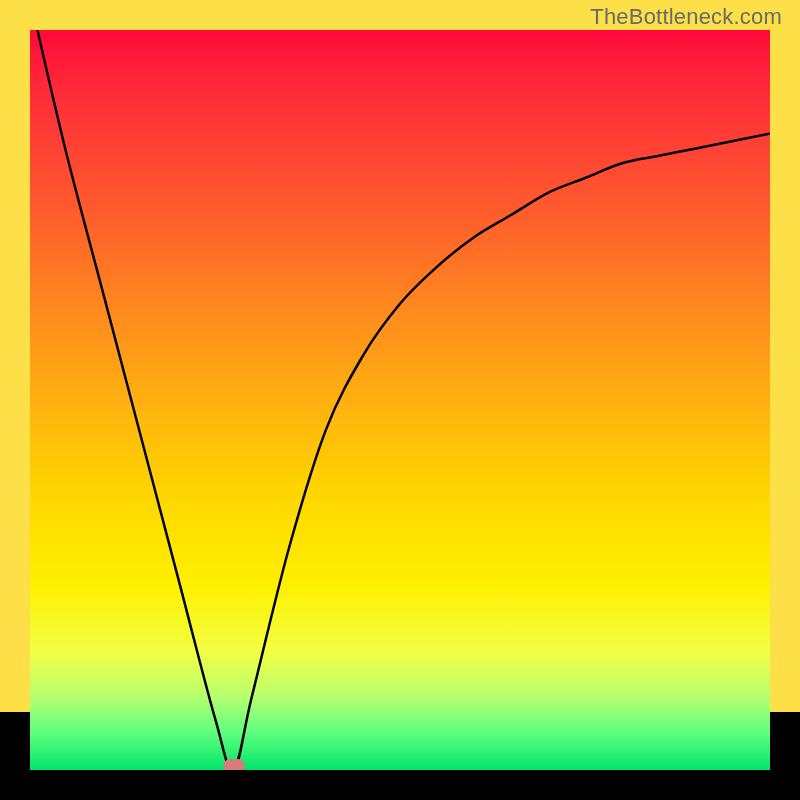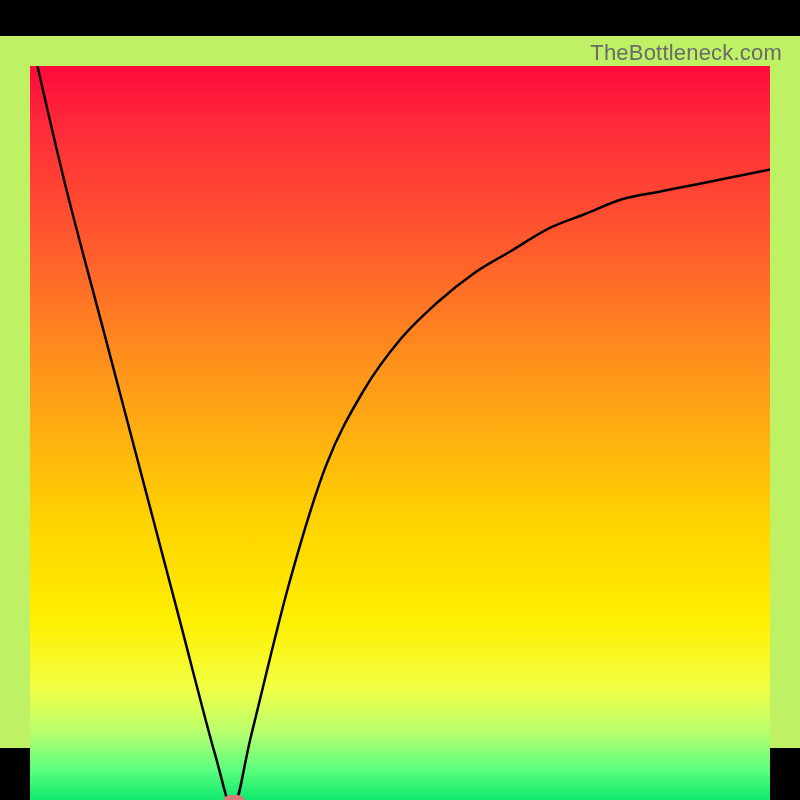--- a/index.html
+++ b/index.html
@@ -8,22 +8,21 @@
     width: 800px;
     height: 800px;
     background: #000;
     font-family: Arial, Helvetica, sans-serif;
     overflow: hidden;
   }
   .outer {
     position: relative;
     width: 800px;
     height: 712px;
-    background: #bef264;
-    margin-top: 36px;
+    background: #fde047;
   }
   .attribution {
     position: absolute;
     top: 4px;
     right: 18px;
     color: #6a6a6a;
     font-size: 22px;
     font-weight: 400;
     letter-spacing: 0.2px;
   }

